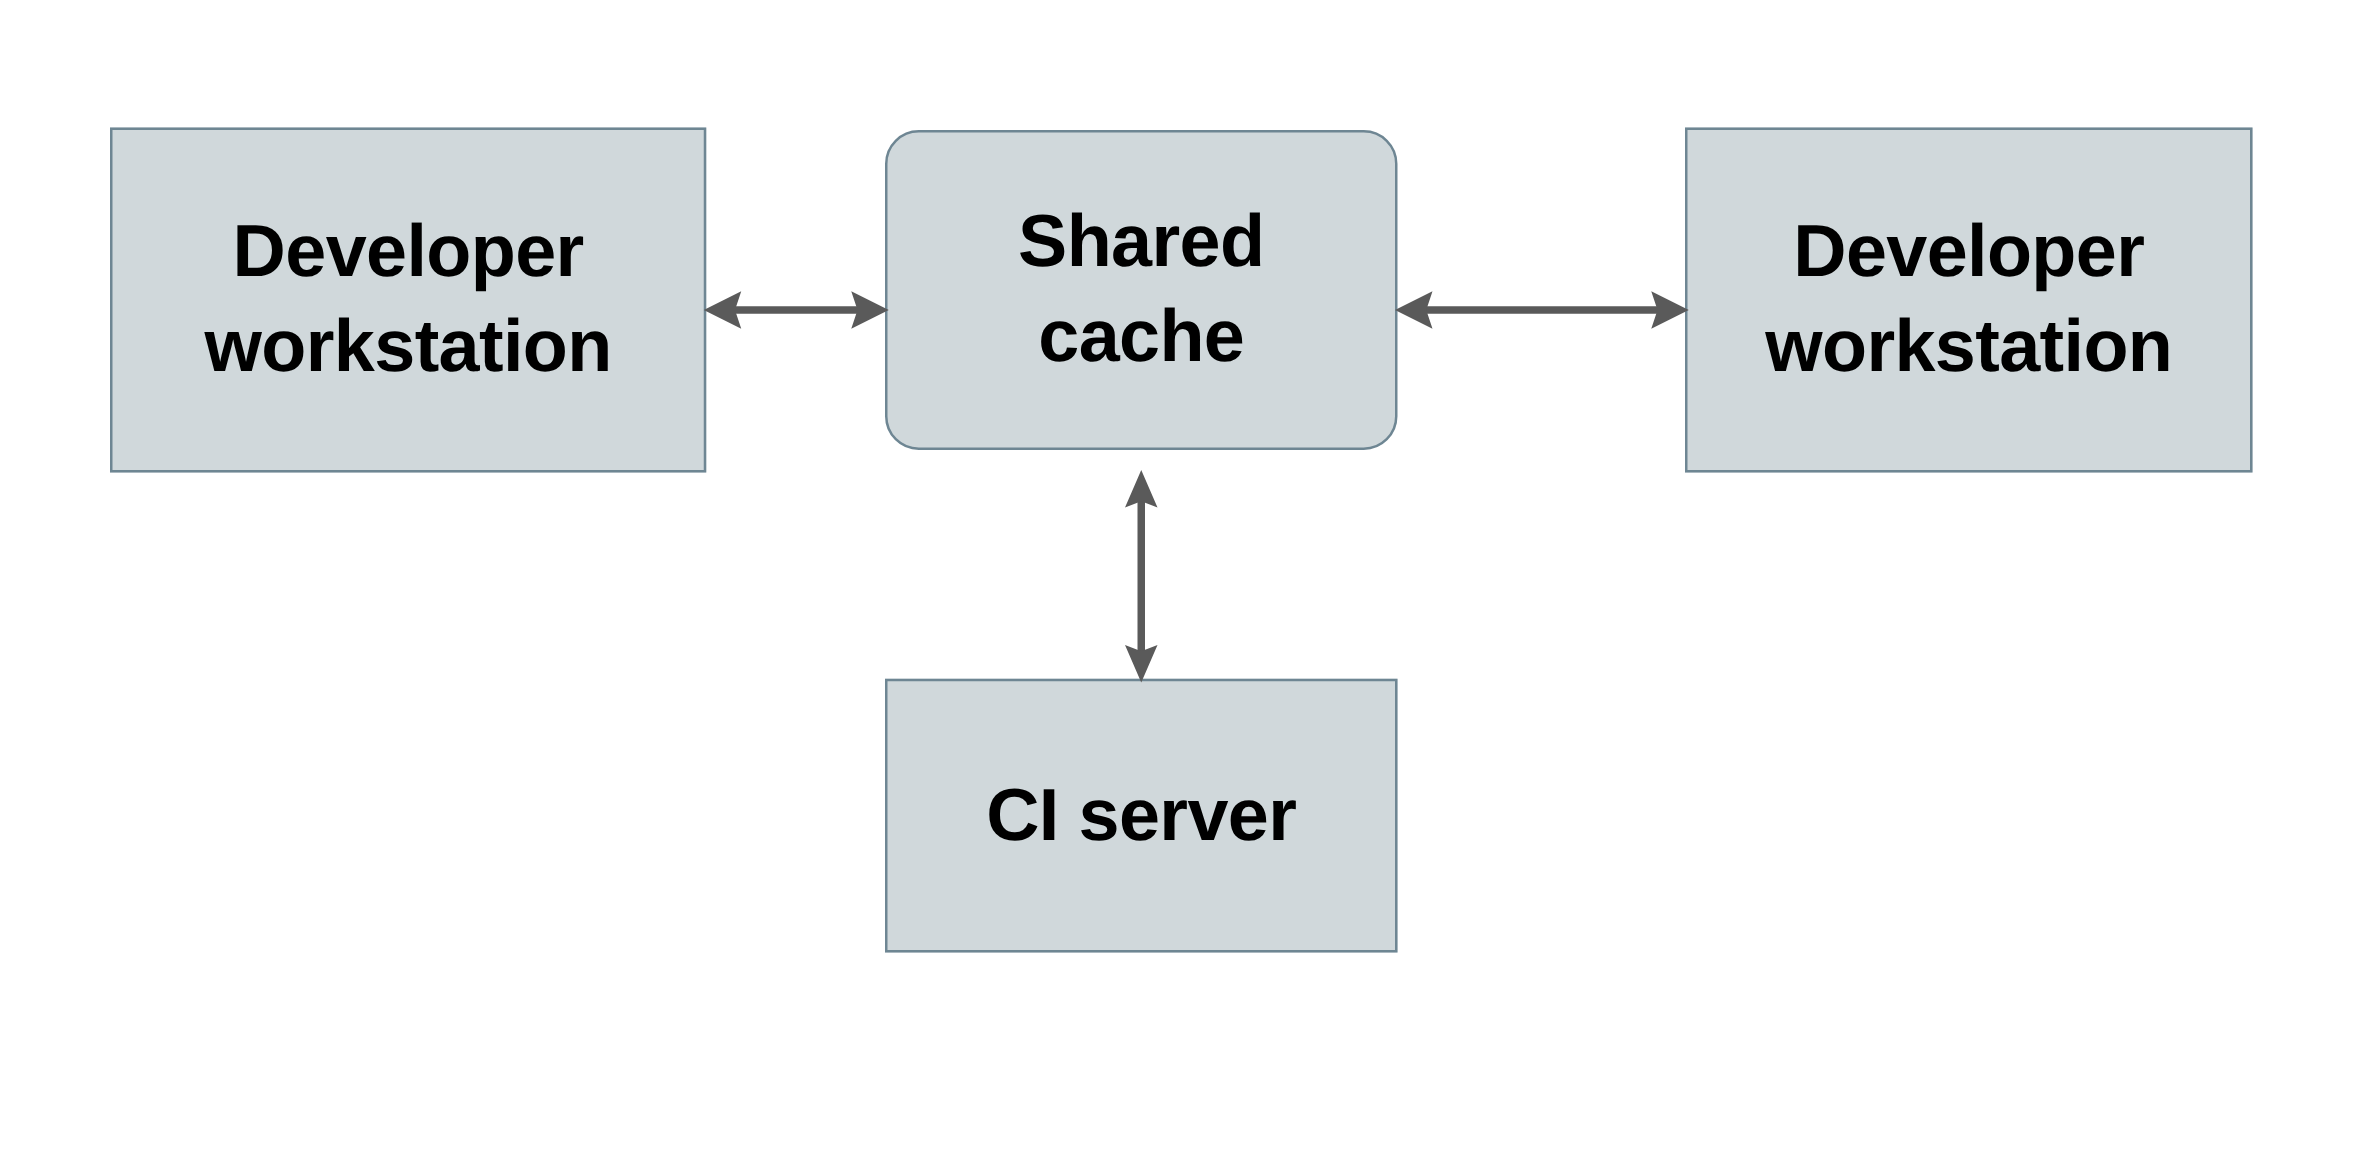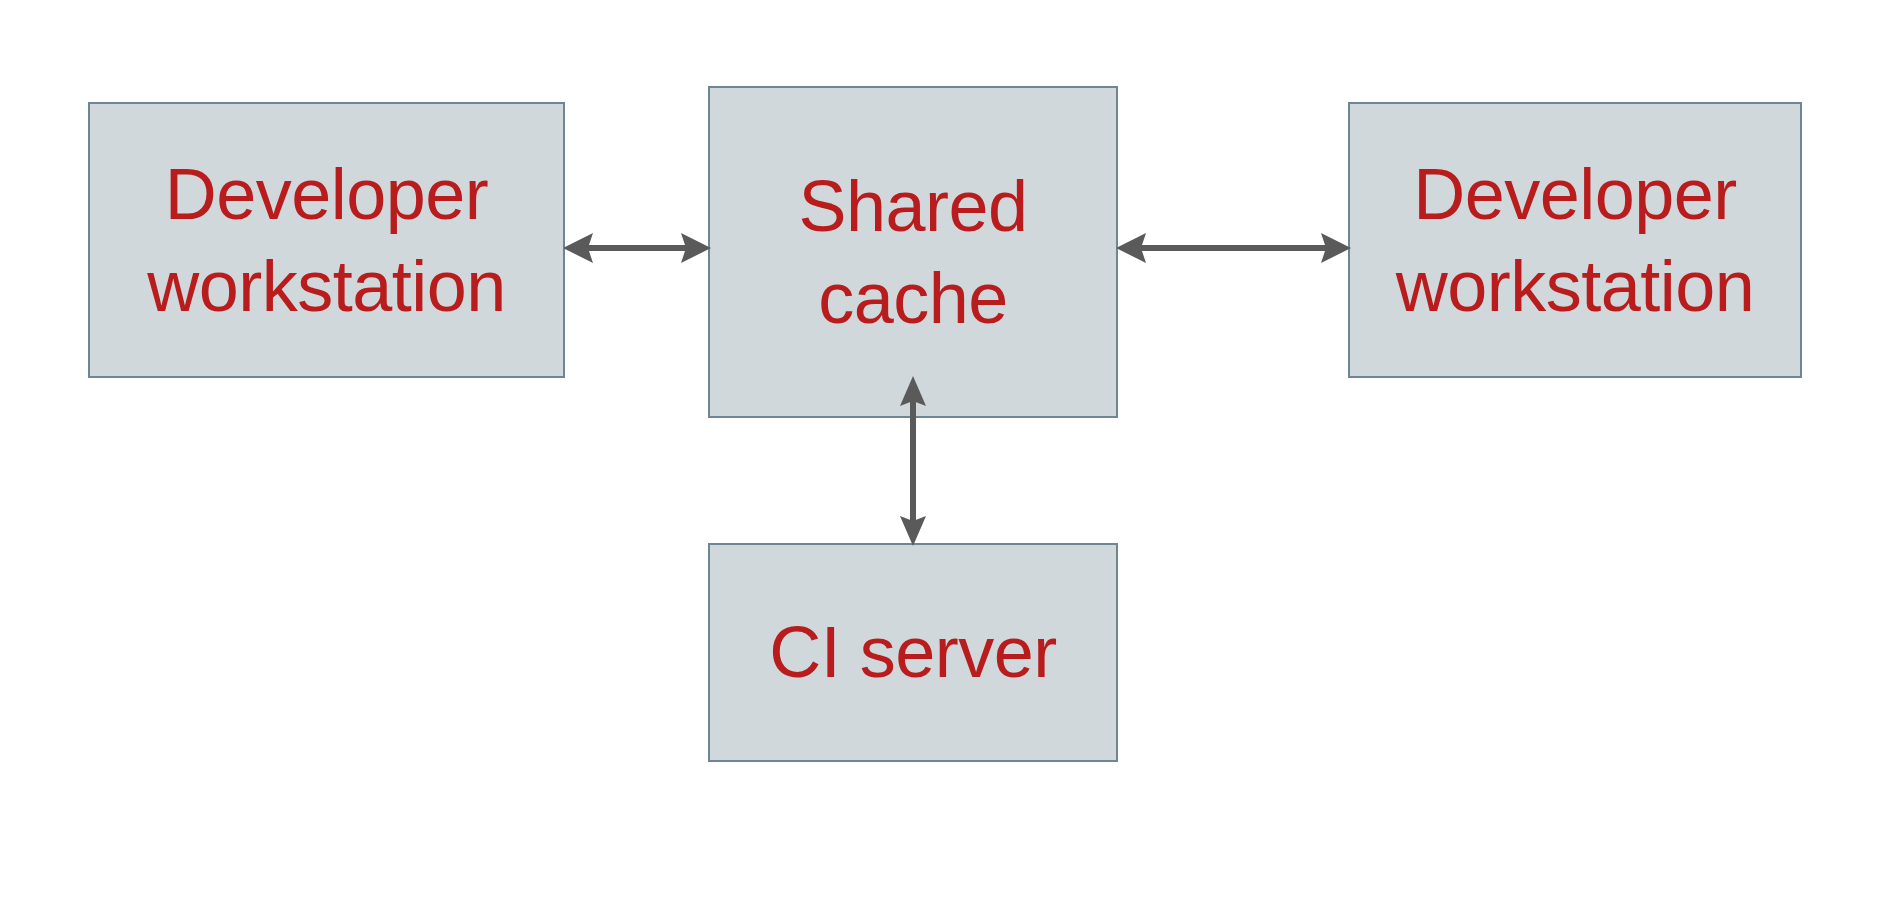--- a/index.html
+++ b/index.html
@@ -24,30 +24,30 @@
     box-sizing: border-box;
     background: #d0d8db;
     border: 2px solid #6e8693;
     display: flex;
     align-items: center;
     justify-content: center;
     text-align: center;
   }
   .node-label {
     font-family: "Liberation Sans", sans-serif;
-    font-size: 72px;
+    font-size: 59px;
     line-height: 1.28;
-    color: #b91c1c;
-    font-weight: 400;
+    color: #000000;
+    font-weight: 700;
     letter-spacing: -0.5px;
     white-space: pre-line;
     padding: 0 6px;
   }
   #node-dev-left  { left: 88px;   top: 102px; width: 477px; height: 276px; }
-  #node-shared    { left: 708px;  top: 86px; width: 410px; height: 332px; }
+  #node-shared    { left: 708px;  top: 104px; width: 410px; height: 256px; border-radius: 27px; }
   #node-dev-right { left: 1348px; top: 102px; width: 454px; height: 276px; }
   #node-ci        { left: 708px;  top: 543px; width: 410px; height: 219px; }
 
   .connector {
     position: absolute;
     overflow: visible;
   }
   #conn-left-shared  { left: 563px;  top: 222px; width: 148px; height: 52px; }
   #conn-shared-right { left: 1116px; top: 222px; width: 235px; height: 52px; }
   #conn-shared-ci    { left: 887px;  top: 376px; width: 52px;  height: 170px; }

